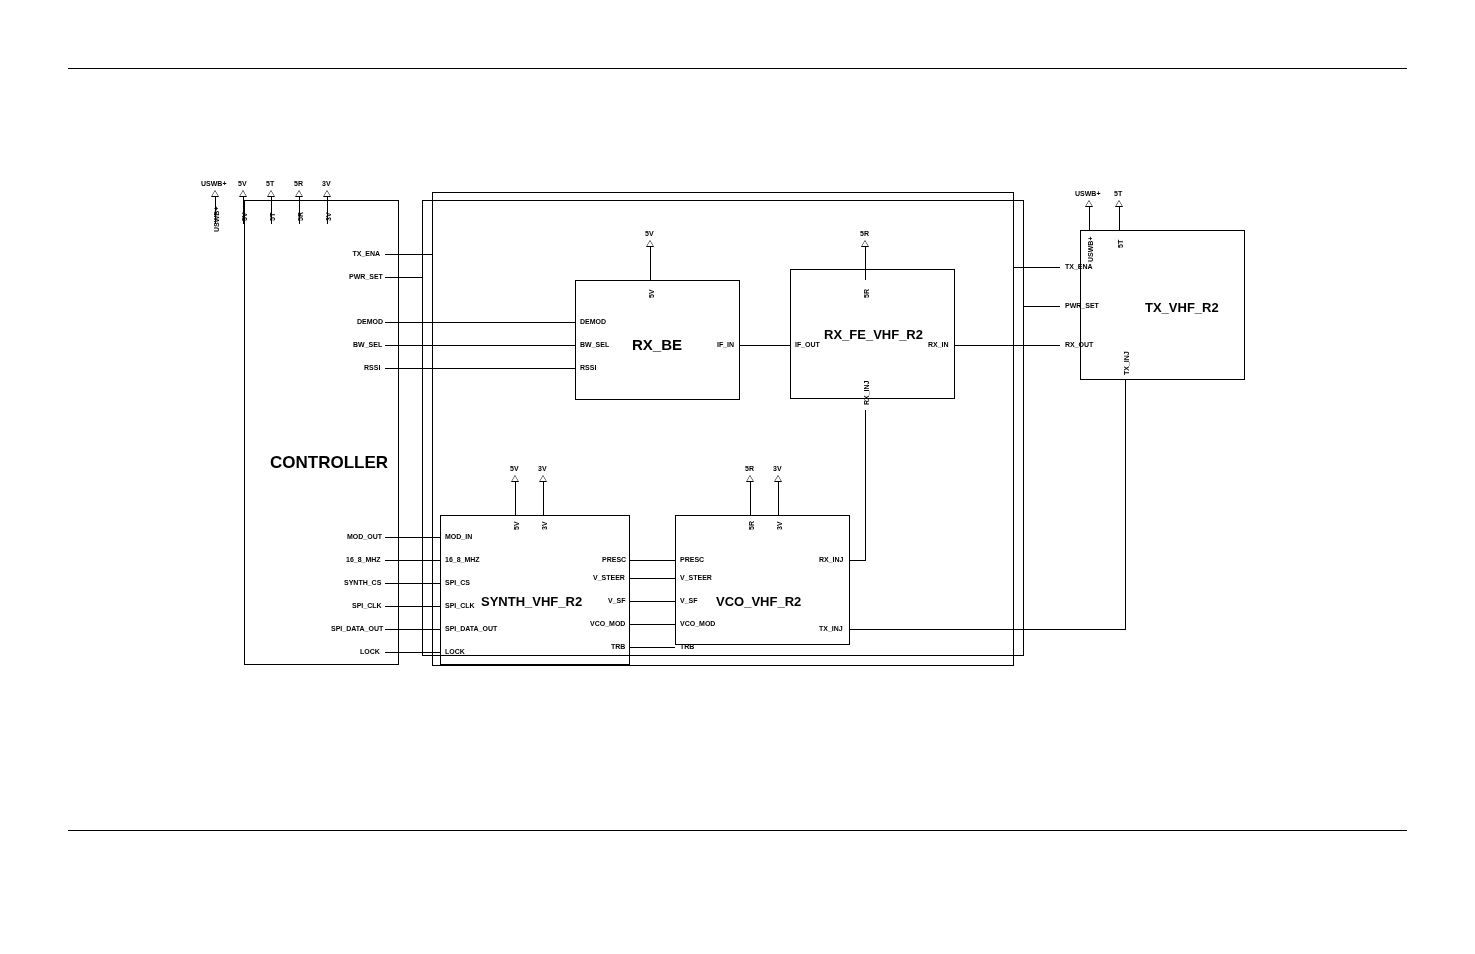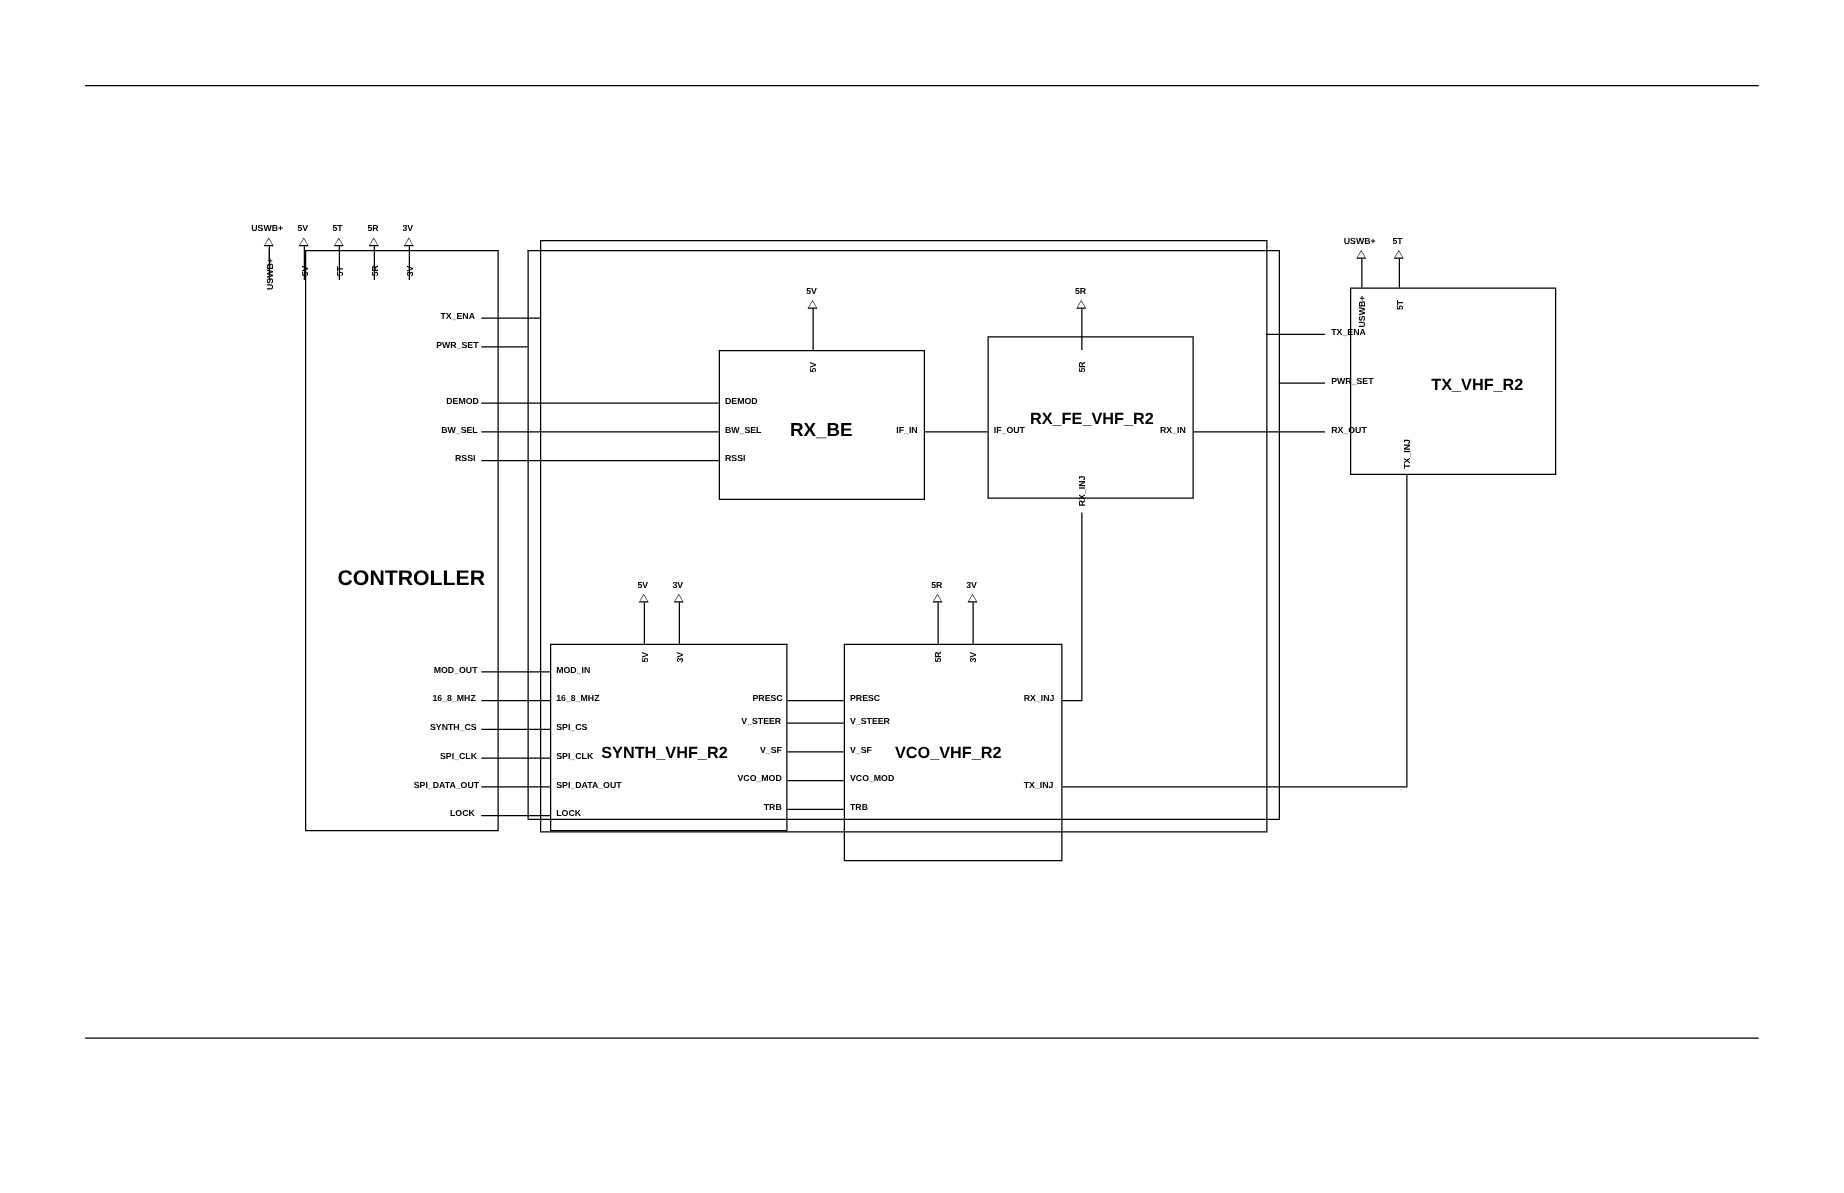--- a/index.html
+++ b/index.html
@@ -157,21 +157,21 @@
 <div class="pin-label" style="left:445px; top:579px;">SPI_CS</div>
 <div class="pin-label" style="left:445px; top:602px;">SPI_CLK</div>
 <div class="pin-label" style="left:445px; top:625px;">SPI_DATA_OUT</div>
 <div class="pin-label" style="left:445px; top:648px;">LOCK</div>
 <div class="pin-label" style="left:602px; top:556px;">PRESC</div>
 <div class="pin-label" style="left:593px; top:574px;">V_STEER</div>
 <div class="pin-label" style="left:608px; top:597px;">V_SF</div>
 <div class="pin-label" style="left:590px; top:620px;">VCO_MOD</div>
 <div class="pin-label" style="left:611px; top:643px;">TRB</div>
 
-<div class="block" style="left:675px; top:515px; width:175px; height:174px;">
+<div class="block" style="left:675px; top:515px; width:175px; height:130px;">
   <div class="block-title" style="left:40px; top:78px; font-size:13px;">VCO_VHF_R2</div>
 </div>
 <div class="arrow-up" style="left:746px; top:475px;"></div>
 <div class="arrow-up" style="left:774px; top:475px;"></div>
 <div class="wire v" style="left:750px; top:482px; height:33px;"></div>
 <div class="wire v" style="left:778px; top:482px; height:33px;"></div>
 <div class="power-top-label" style="left:745px; top:465px;">5R</div>
 <div class="power-top-label" style="left:773px; top:465px;">3V</div>
 <div class="pin-label v" style="left:748px; top:530px;">5R</div>
 <div class="pin-label v" style="left:776px; top:530px;">3V</div>

